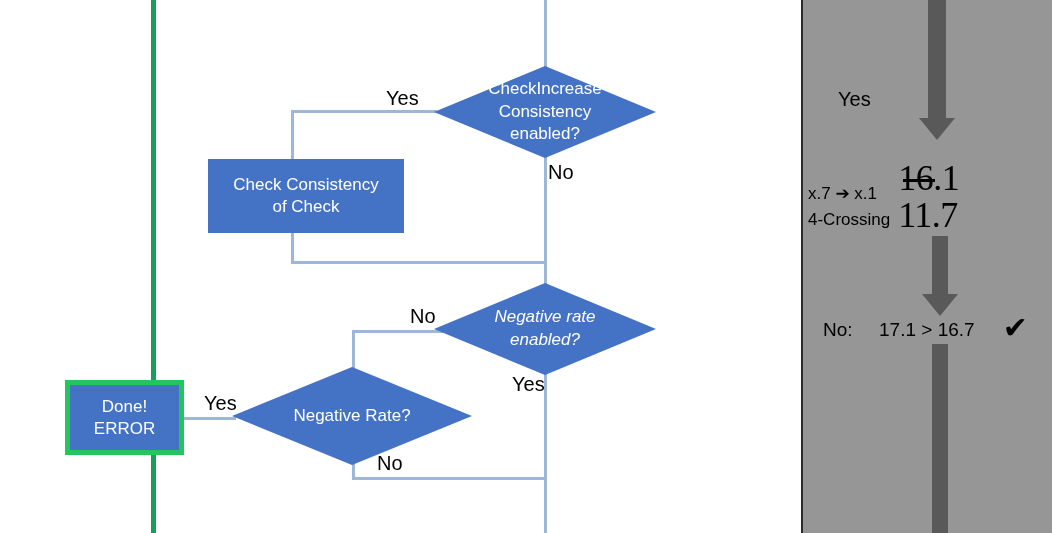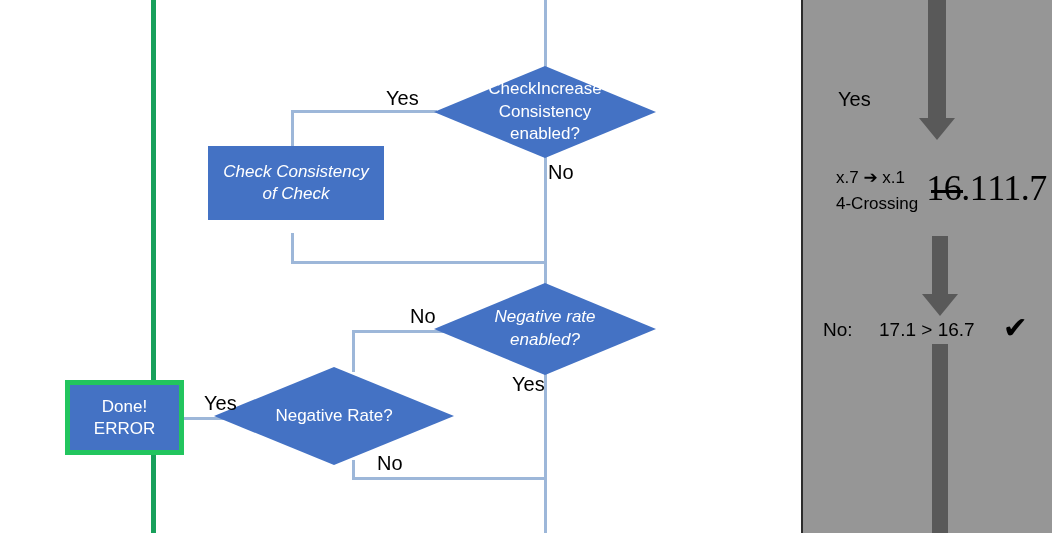--- a/index.html
+++ b/index.html
@@ -44,25 +44,24 @@
     color: #ffffff;
     display: flex;
     align-items: center;
     justify-content: center;
     text-align: center;
     line-height: 1.28;
     z-index: 4;
   }
   #box-check-consistency {
     left: 208px;
-    top: 146px;
-    width: 176px;
+    top: 159px;
+    width: 196px;
     height: 74px;
     font-size: 17px;
-    font-style: italic;
   }
   #box-done-error {
     left: 65px;
     top: 380px;
     width: 109px;
     height: 65px;
     font-size: 17px;
     border: 5px solid #22c55e;
     z-index: 7;
   }
@@ -83,21 +82,21 @@
     align-items: center;
     justify-content: center;
     text-align: center;
     color: #ffffff;
     font-size: 17px;
     line-height: 1.35;
     pointer-events: none;
   }
   #diamond-checkincrease { left: 434px; top: 66px; width: 222px; height: 92px; }
   #diamond-negrate-allowed { left: 434px; top: 283px; width: 222px; height: 92px; font-style: italic; }
-  #diamond-negative-rate { left: 214px; top: 367px; width: 240px; height: 98px; }
+  #diamond-negative-rate { left: 232px; top: 367px; width: 240px; height: 98px; }
 
   
   .branch-label {
     position: absolute;
     color: #000000;
     font-size: 20px;
     z-index: 5;
     white-space: nowrap;
   }
   #label-yes-checkincrease { left: 386px; top: 87px; }
@@ -136,34 +135,33 @@
     left: 35px;
     top: 88px;
     font-size: 20px;
     color: #000000;
   }
   #panel-calc {
     position: absolute;
     left: 5px;
     top: 160px;
     display: flex;
-    align-items: center;
-    margin-left: 28px;
+    align-items: flex-end;
   }
   #panel-calc .small-col {
     display: flex;
     flex-direction: column;
     font-size: 17px;
     color: #000000;
     line-height: 1.55;
     padding-top: 5px;
   }
   #panel-calc .big-col {
     display: flex;
-    flex-direction: row;
+    flex-direction: column;
     font-size: 36px;
     color: #000000;
     line-height: 1.02;
     margin-left: 8px;
     font-family: "Liberation Serif", serif;
     letter-spacing: -0.5px;
   }
   .struck {
     position: relative;
     display: inline-block;

